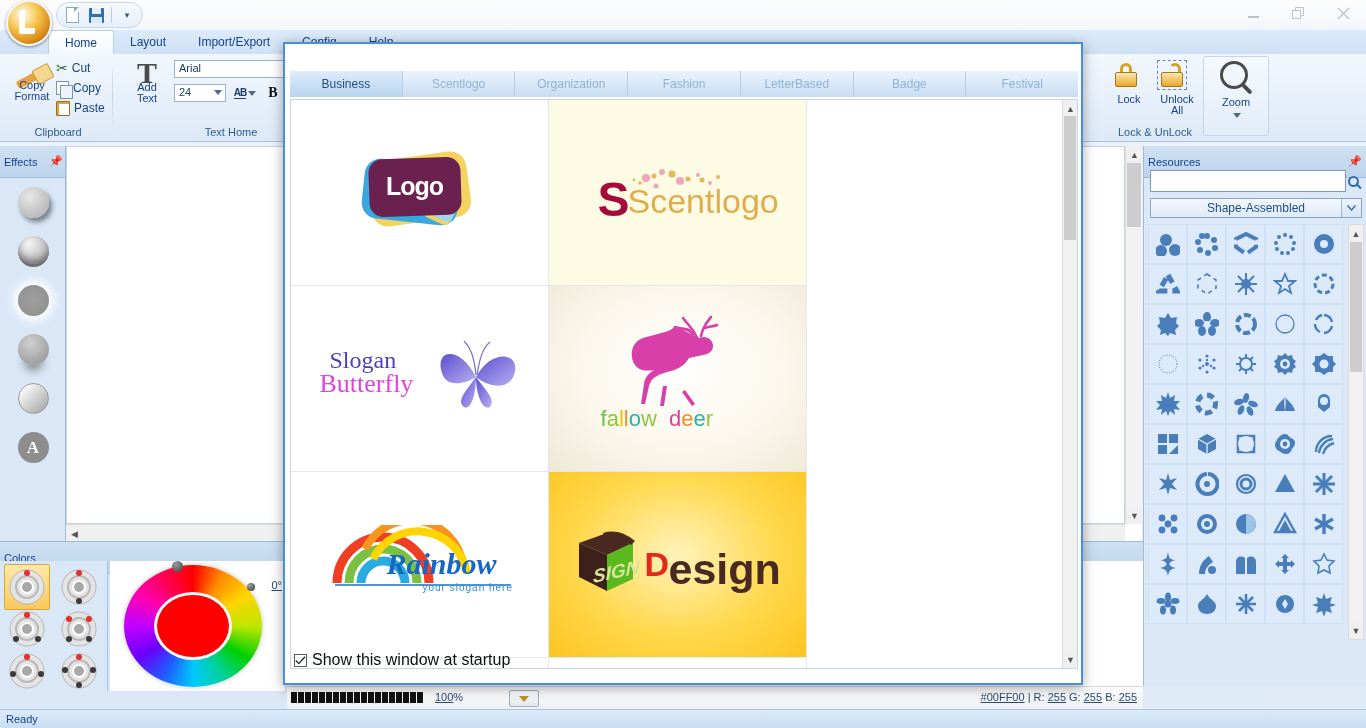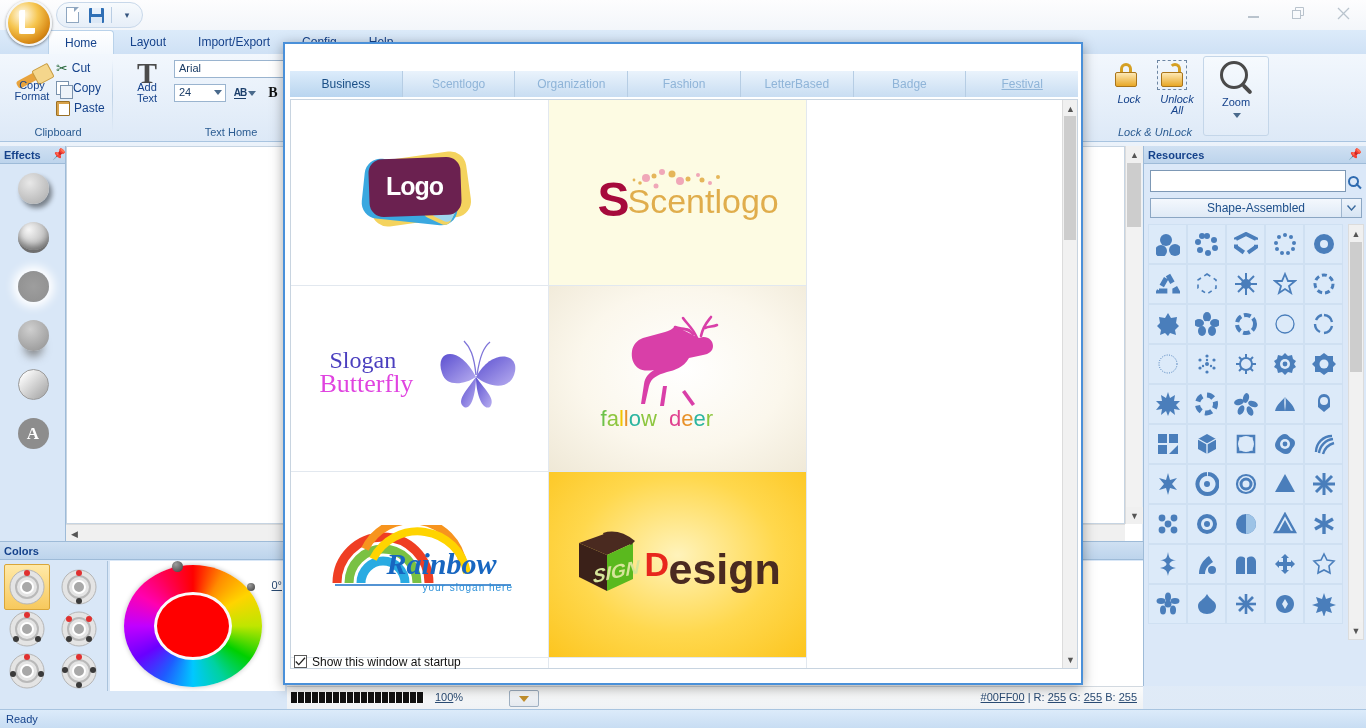--- a/index.html
+++ b/index.html
@@ -92,40 +92,40 @@
   .sizebox{ position:absolute; left:58px; top:28px; width:52px;height:18px;
             background:#fff;border:1px solid #9ab4cf; font-size:11px;color:#1a3c66;padding:1px 14px 0 4px;}
   .tbtn{ position:absolute; top:28px; width:22px;height:18px; display:flex;
          align-items:center;justify-content:center; font-size:12px; color:#1c3f6b; }
   .abbtn{ left:116px; width:26px; font-size:10px; }
   .abbtn .ab{ font-weight:bold; letter-spacing:-1px; border-bottom:1px solid #1c3f6b;}
   .bbtn{ left:146px; font-family:"Liberation Serif",serif; font-weight:bold; font-size:14px; color:#111;}
   .ibtn{ left:170px; font-family:"Liberation Serif",serif; font-style:italic; font-weight:bold; font-size:14px;color:#111;}
 
   
-  #g-lock{ left:1107px; width:96px;font-style:italic; }
+  #g-lock{ left:1107px; width:96px; }
   #g-zoom{ left:1203px; width:66px; }
   .lockico{ position:absolute; width:26px;height:26px; }
   .lockico .body{position:absolute;left:2px;top:10px;width:22px;height:15px;border-radius:2px;
      background:linear-gradient(#fde8b4,#e8a726);border:1px solid #a9741a;}
   .lockico .shack{position:absolute;left:7px;top:1px;width:12px;height:12px;
      border:3px solid #d5a024;border-bottom:none;border-radius:6px 6px 0 0;}
   .dashed{ border:1px dashed #6d86a3; padding:1px; }
   .btnlabel{ position:absolute; text-align:center; font-size:11px; line-height:11px; color:#15428b; }
   .magnif{ position:absolute; left:16px; top:4px; width:28px;height:28px;
            border:3px solid #4a4a4a; border-radius:50%; }
   .magnif:after{content:"";position:absolute;right:-8px;bottom:-5px;width:12px;height:4px;
     background:#4a4a4a;transform:rotate(45deg);border-radius:2px;}
 
   
   .effects{ position:absolute; left:0; top:146px; width:66px; height:395px;
             background:#d9e7f7; border-right:1px solid #9ebbd8; }
-  .panel-hd{ height:18px; background:linear-gradient(#cfe0f2,#bdd4ec);
+  .panel-hd{ height:32px; background:linear-gradient(#cfe0f2,#bdd4ec);
              display:flex;align-items:center;justify-content:space-between;
-             padding:0 4px; font-size:11px; color:#15428b; font-weight:bold;
+             padding:0 4px; font-size:11px; color:#15428b; font-weight:normal;
              border-bottom:1px solid #9ebbd8;gap:12px;}
   .pin{ font-size:11px; color:#2a5c94; }
   .effect-item{ width:66px; height:49px; display:flex; align-items:center; justify-content:center; }
   .eff-ball{ width:31px;height:31px;border-radius:50%; }
   .e1{ background:radial-gradient(circle at 38% 32%,#e8e8e8,#a9a9a9); box-shadow:3px 4px 5px rgba(0,0,0,.45);}
   .e2{ background:radial-gradient(circle at 35% 28%,#f6f6f6,#9d9d9d); border-bottom:3px solid #6f6f6f; box-shadow:inset 0 -4px 6px rgba(0,0,0,.35);}
   .e3{ background:radial-gradient(circle at 50% 50%,#9e9e9e,#8e8e8e); box-shadow:0 0 10px 5px #ffffff;}
   .e4{ background:radial-gradient(circle at 40% 30%,#cfcfcf,#8f8f8f); box-shadow:0 12px 8px -6px rgba(120,120,120,.8);}
   .e5{ background:linear-gradient(135deg,#ffffff 10%,#c9c9c9 60%,#9f9f9f 100%); border:1px solid #9a9a9a;}
   .e6{ background:#8d8d8d; color:#fff; display:flex;align-items:center;justify-content:center;
@@ -234,35 +234,35 @@
   .modal{ position:absolute; left:283px; top:42px; width:800px; height:643px;
           background:#fff; border:2px solid #4a90d9; box-shadow:0 3px 12px rgba(0,0,0,.35); }
   .modal-title{ height:24px; display:flex; align-items:center;
                 padding-left:7px; font-size:13px; color:#111; background:#fff; }
   .modal-close{ position:absolute; right:4px; top:2px; width:22px;height:20px;
                 display:flex;align-items:center;justify-content:center; color:#333; font-size:15px;}
   .cat-tabs{ position:absolute; left:5px; top:27px; width:788px; height:26px; display:flex; }
   .cat-tab{ flex:1; display:flex; align-items:center; justify-content:center;
             font-size:12px; color:#8fb4d8;
             background:linear-gradient(#eaf3fc,#c8ddf2); border-right:1px solid #b6cde4; }
-  .cat-tab:last-child{ border-right:none;text-decoration:underline; }
+  .cat-tab:last-child{ border-right:none; }
   .cat-tab.active{ color:#1a4f86; background:linear-gradient(#dcecfb,#b9d5ef); }
   .tpl-area{ position:absolute; left:5px; top:55px; width:788px; height:570px;
              border:1px solid #c8d4e0; background:#fff; overflow:hidden; }
   .tpl-grid{ position:absolute; left:0; top:0; width:773px; }
   .tpl-cell{ width:258px; height:186px; float:left; background:#fff;
              border-right:1px solid #e2e8ef; border-bottom:1px solid #e2e8ef;
              position:relative; overflow:hidden; }
   .tpl-cell.sel{ background:radial-gradient(ellipse at 50% 45%,#fff3bb 0%,#ffd84d 55%,#fcc51f 100%); }
   .tpl-inner{ position:absolute; inset:0; display:flex; align-items:center; justify-content:center; }
   .mod-vscroll{ position:absolute; right:0; top:0; width:15px; height:568px; background:#f1f1f1;
                 border-left:1px solid #dcdcdc; }
   .mod-vthumb{ position:absolute; left:1px; top:16px; width:12px; height:124px; background:#cdcdcd; }
-  .chk-row{ position:absolute; left:9px; bottom:14px; display:flex; align-items:flex-start;
-            gap:5px; font-size:12px; color:#111; }
+  .chk-row{ position:absolute; left:9px; bottom:14px; display:flex; align-items:center;
+            gap:5px; font-size:16px; color:#111; }
   .chk{ width:13px;height:13px; background:#fff; border:1px solid #5a5a5a;
         display:flex;align-items:center;justify-content:center; }
   .chk svg{ display:block; }
 
   
   .t-logo-wrap{ position:relative; width:130px;height:90px; }
   .t-logo-blob{ position:absolute; border-radius:16px; }
 </style>
 </head>
 <body>

